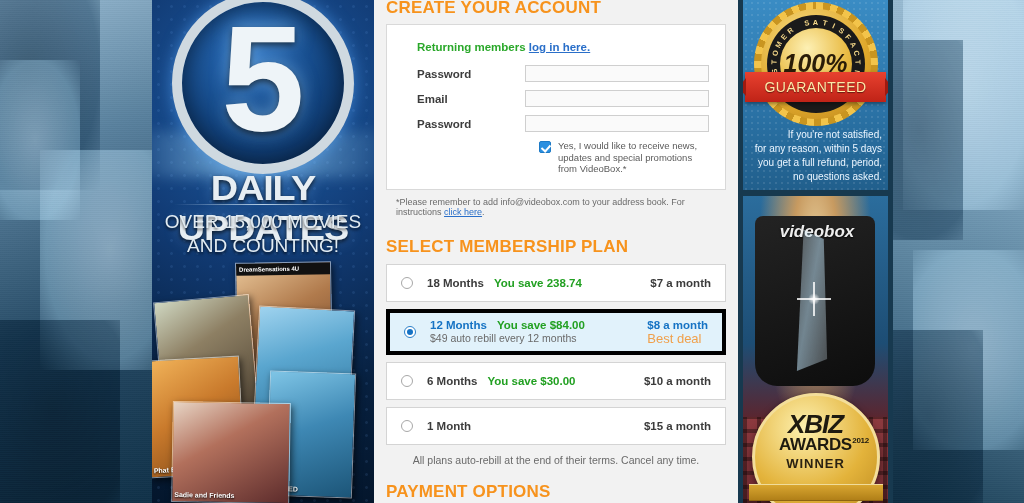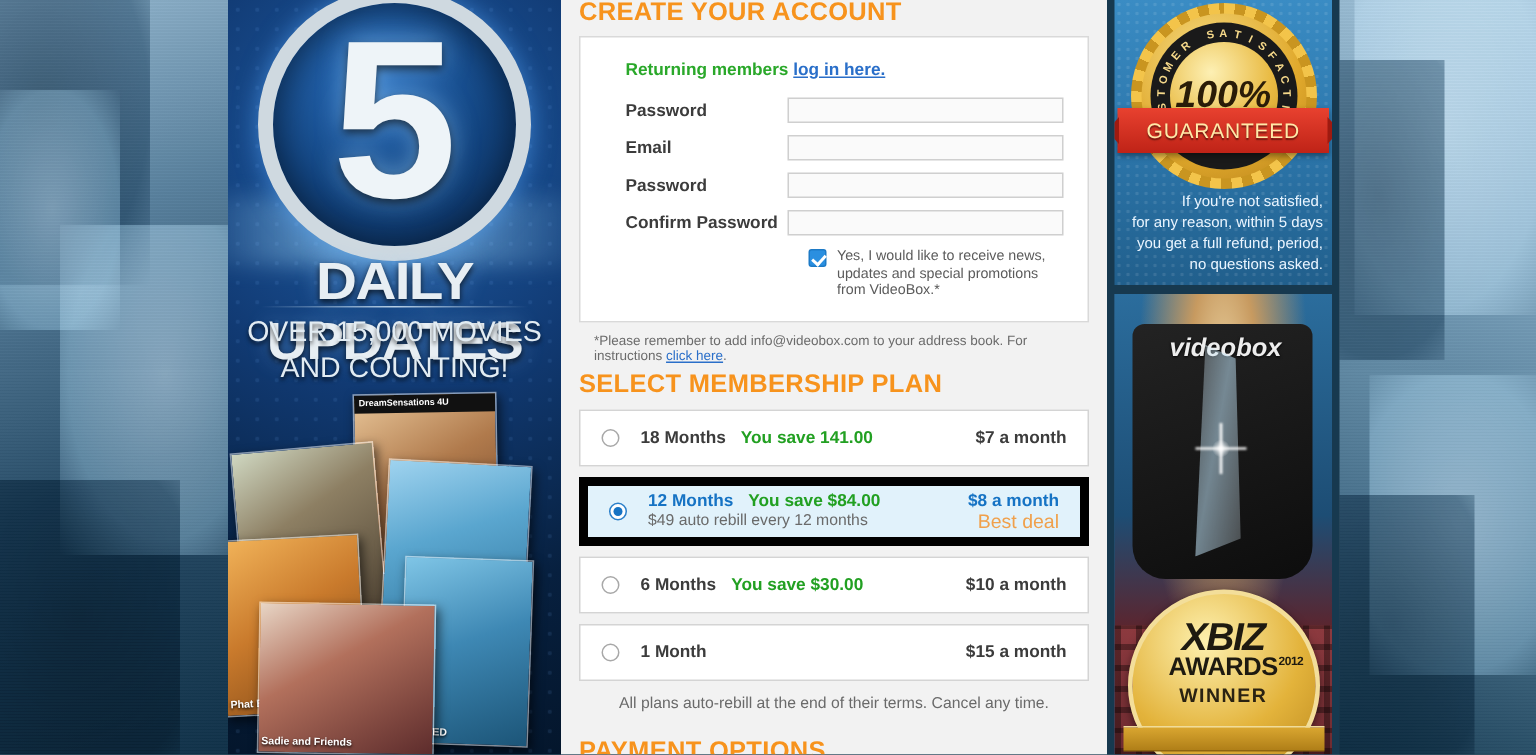--- a/index.html
+++ b/index.html
@@ -228,35 +228,35 @@
     color: #5b5b5b;
   }
 
   .note {
     font-size: 9px;
     color: #6b6b6b;
     margin: 7px 0 0 10px;
   }
   .note a { color: #2a6fc9; }
 
-  #plan-head { margin-top: 4px; }
+  #plan-head { margin-top: 20px; }
 
   .plan {
     position: relative;
     display: flex; align-items: center;
     background: #fff;
     border: 1px solid #d4d4d4;
     margin-top: 7px;
     height: 38px;
     padding: 0 14px 0 14px;
   }
   .plan.tall { height: 46px; }
   .plan.selected {
     background: #e1f2fb;
-    border: 6px solid #000000;
+    border: 4px solid #000000;
   }
   .radio {
     width: 12px; height: 12px; flex: 0 0 12px;
     border: 1px solid #a8a8a8;
     background: #fff;
     border-radius: 50%;
     margin-right: 14px;
   }
   .plan.selected .radio {
     border: 1px solid #2a7fc9;
@@ -270,21 +270,21 @@
     background: #1673c4;
   }
   .plan-main { flex: 1; }
   .plan-line1 { font-size: 11.5px; line-height: 14px; }
   .term { font-weight: bold; color: #3c3c3c; }
   .plan.selected .term { color: #1673c4; }
   .save { font-weight: bold; color: #22a022; margin-left: 10px; }
   .plan-line2 {
     font-size: 10.5px; color: #6a6a6a; line-height: 13px;
   }
-  .plan-right { text-align: right; }
+  .plan-right { text-align: left; }
   .price { font-size: 11.5px; font-weight: bold; color: #3c3c3c; line-height: 14px; }
   .plan.selected .price { color: #1673c4; }
   .bestdeal { font-size: 13px; color: #f0a04b; line-height: 13px; }
 
   .plans-note {
     text-align: center;
     font-size: 10.5px;
     color: #6a6a6a;
     margin-top: 9px;
   }
@@ -533,42 +533,38 @@
         <input class="finput" type="text" placeholder="" style="">
       </div>
       <div class="frow">
         <div class="flabel">Email</div>
         <input class="finput" type="text" placeholder="" style="">
       </div>
       <div class="frow">
         <div class="flabel">Password</div>
         <input class="finput" type="password" placeholder="" style="">
       </div>
-      <div class="frow">
-        <div class="flabel">Confirm Password</div>
-        <input class="finput" type="password" placeholder="" style="">
-      </div>
 
       <div class="optin">
         <div class="chk"></div>
         <div class="optin-text">Yes, I would like to receive news, updates and special promotions from VideoBox.*</div>
       </div>
     </div>
 
     <div class="note">
       <span>*Please remember to add info@videobox.com to your address book. For instructions </span><a href="#">click here</a><span>.</span>
     </div>
 
     <div class="section-head" id="plan-head">SELECT MEMBERSHIP PLAN</div>
 
     <div class="plan">
       <div class="radio"></div>
       <div class="plan-main">
         <div class="plan-line1">
-          <span class="term">18 Months</span><span class="save">You save 141.00</span>
+          <span class="term">18 Months</span><span class="save">You save 238.74</span>
         </div>
       </div>
       <div class="plan-right">
         <div class="price">$7 a month</div>
       </div>
     </div>
 
     <div class="plan tall selected">
       <div class="radio"></div>
       <div class="plan-main">

